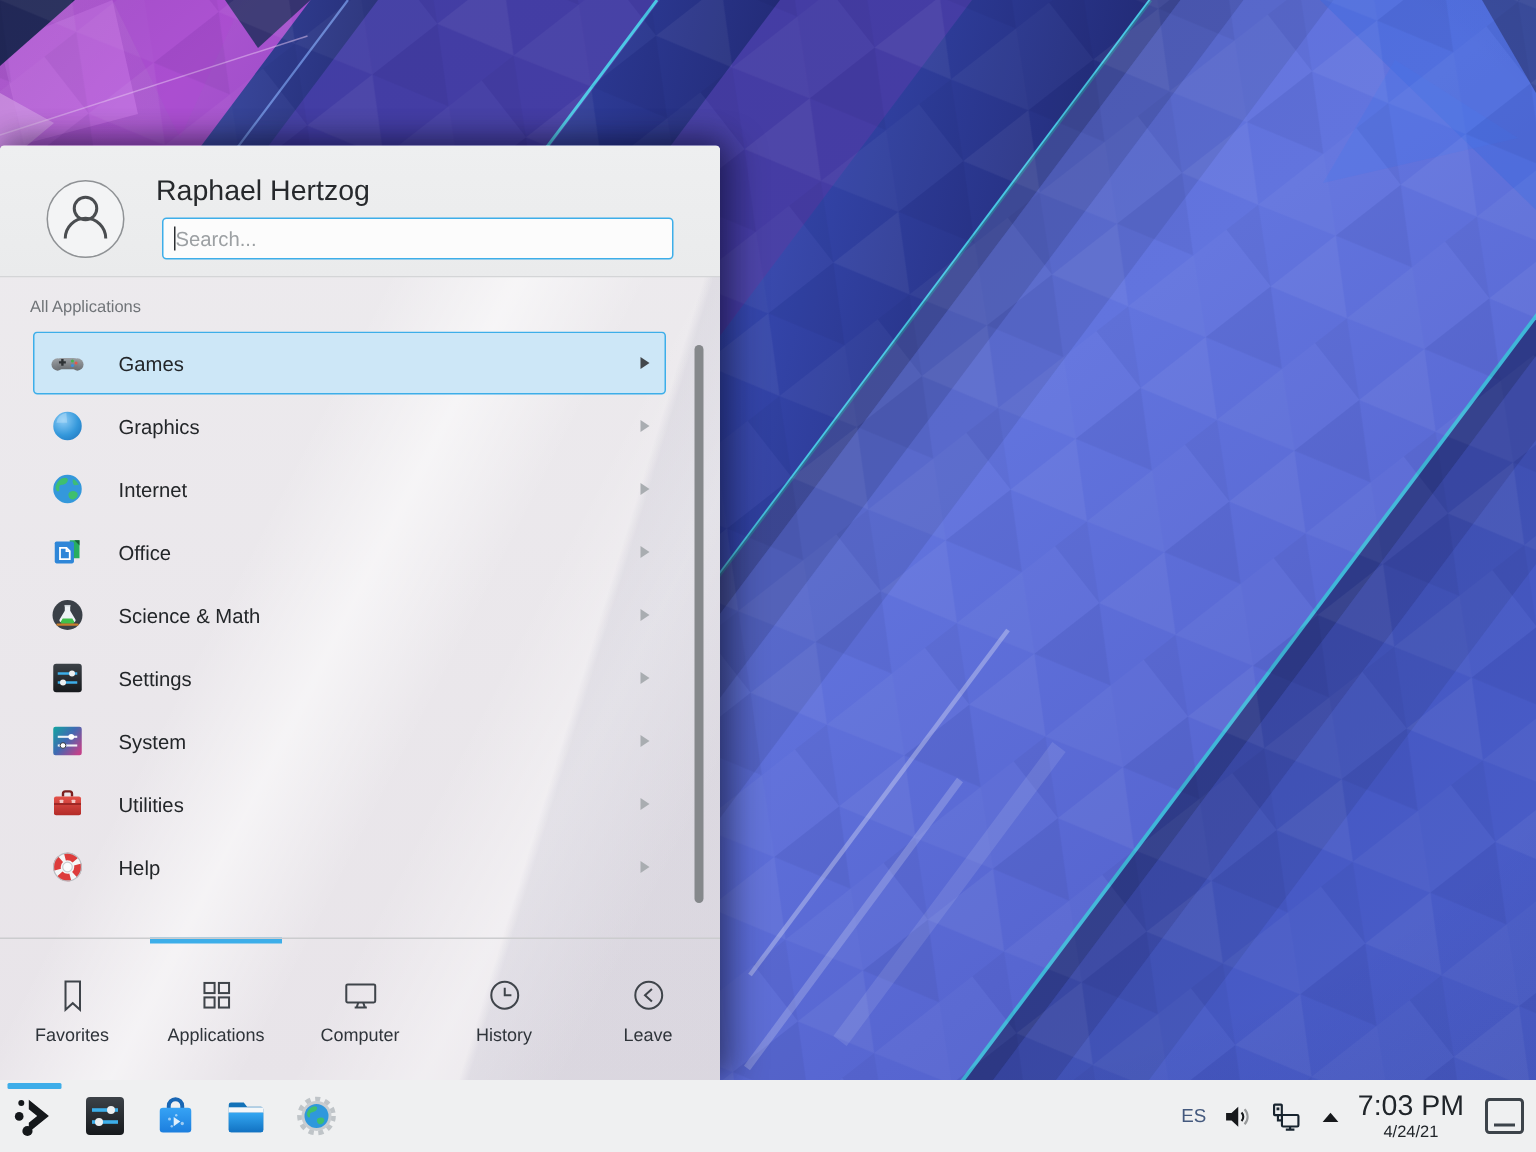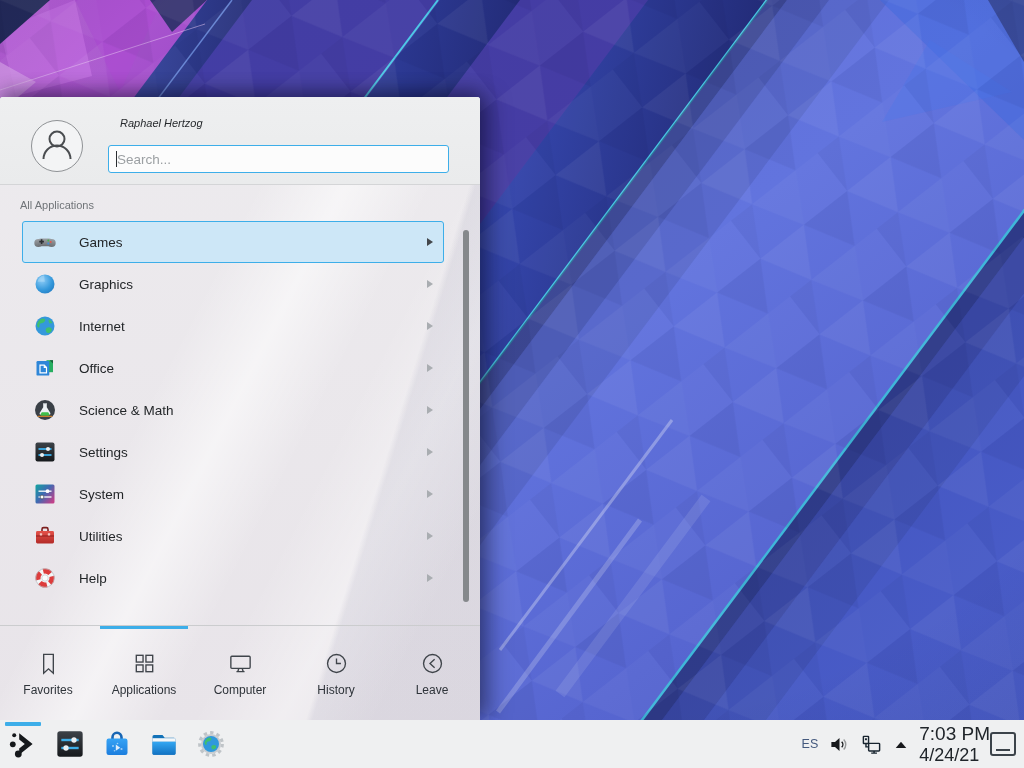--- a/index.html
+++ b/index.html
@@ -15,21 +15,21 @@
       linear-gradient(107deg, rgba(40,40,90,0) 74%, rgba(60,60,110,.08) 75%, rgba(60,60,110,.08) 100%),
       linear-gradient(117deg, rgba(255,255,255,0) 38%, rgba(255,255,255,.55) 49%, rgba(255,255,255,0) 60%),
       linear-gradient(117deg, rgba(255,255,255,0) 64%, rgba(255,255,255,.38) 75%, rgba(255,255,255,0) 87%),
       linear-gradient(180deg,#edebee,#e8e4e9);}
   .popup-header{position:absolute;left:0;top:0;width:100%;height:88px;
     background:linear-gradient(180deg,#eeeff0,#eaebec);
     border-bottom:1px solid #d4d5d7;border-radius:3px 3px 0 0;box-sizing:border-box;}
   .avatar{position:absolute;left:31px;top:23px;width:50px;height:50px;border-radius:50%;
     border:1px solid #8f9295;background:#f3f4f5;}
   .avatar svg{width:100%;height:100%;}
-  .user-name{position:absolute;left:120px;top:20px;font-size:11px;color:#26292c;font-style:italic;}
+  .user-name{position:absolute;left:104px;top:20px;font-size:19px;color:#26292c;}
   .search-wrap{position:absolute;left:108px;top:48px;width:341px;height:28px;}
   .search-wrap input{width:100%;height:100%;box-sizing:border-box;border:1px solid #3daee9;
     border-radius:3px;background:#fcfcfc;font-family:"Liberation Sans",sans-serif;
     font-size:13.5px;color:#232629;padding:0 8px;outline:none;}
   .search-wrap input::placeholder{color:#9ca0a3;}
   .text-caret{position:absolute;left:8px;top:6px;width:1px;height:16px;background:#2b2e31;}
 
   .section-label{position:absolute;left:20px;top:102px;font-size:11px;color:#707478;}
 
   .menu-list{position:absolute;left:0;top:124px;width:100%;height:504px;overflow:hidden;
@@ -59,23 +59,23 @@
     display:flex;align-items:center;box-sizing:border-box;padding:0 8px 0 7px;}
   .task-active-line{position:absolute;left:5px;top:2px;width:36px;height:3.5px;
     background:#3daee9;border-radius:1px;}
   .panel-icon{width:32px;height:32px;margin-right:15px;flex:0 0 auto;}
   .panel-icon svg{width:100%;height:100%;display:block;}
   .panel-spacer{flex:1;}
   .tray{display:flex;align-items:center;gap:11px;margin-right:10px;}
   .kbd-layout{font-size:12.5px;font-weight:normal;color:#44597e;}
   .tray-icon{width:21px;height:21px;display:block;}
   .caret-icon{width:16px;height:14px;display:block;}
-  .clock{text-align:left;color:#20252a;line-height:1;}
+  .clock{text-align:center;color:#20252a;margin-right:14px;line-height:1;}
   .clock .time{font-size:19px;}
-  .clock .date{font-size:18px;margin-top:3px;}
+  .clock .date{font-size:11px;margin-top:3px;}
   .show-desktop{position:relative;width:26px;height:24px;border:2px solid #3c434a;
     border-radius:3px;box-sizing:border-box;background:transparent;}
   .show-desktop i{position:absolute;left:4px;right:4px;bottom:3px;height:2px;background:#3c434a;}
 </style>
 </head>
 <body>
 
 <svg width="0" height="0" style="position:absolute">
   <defs>
     <linearGradient id="g-pad" x1="0" y1="0" x2="0" y2="1">

